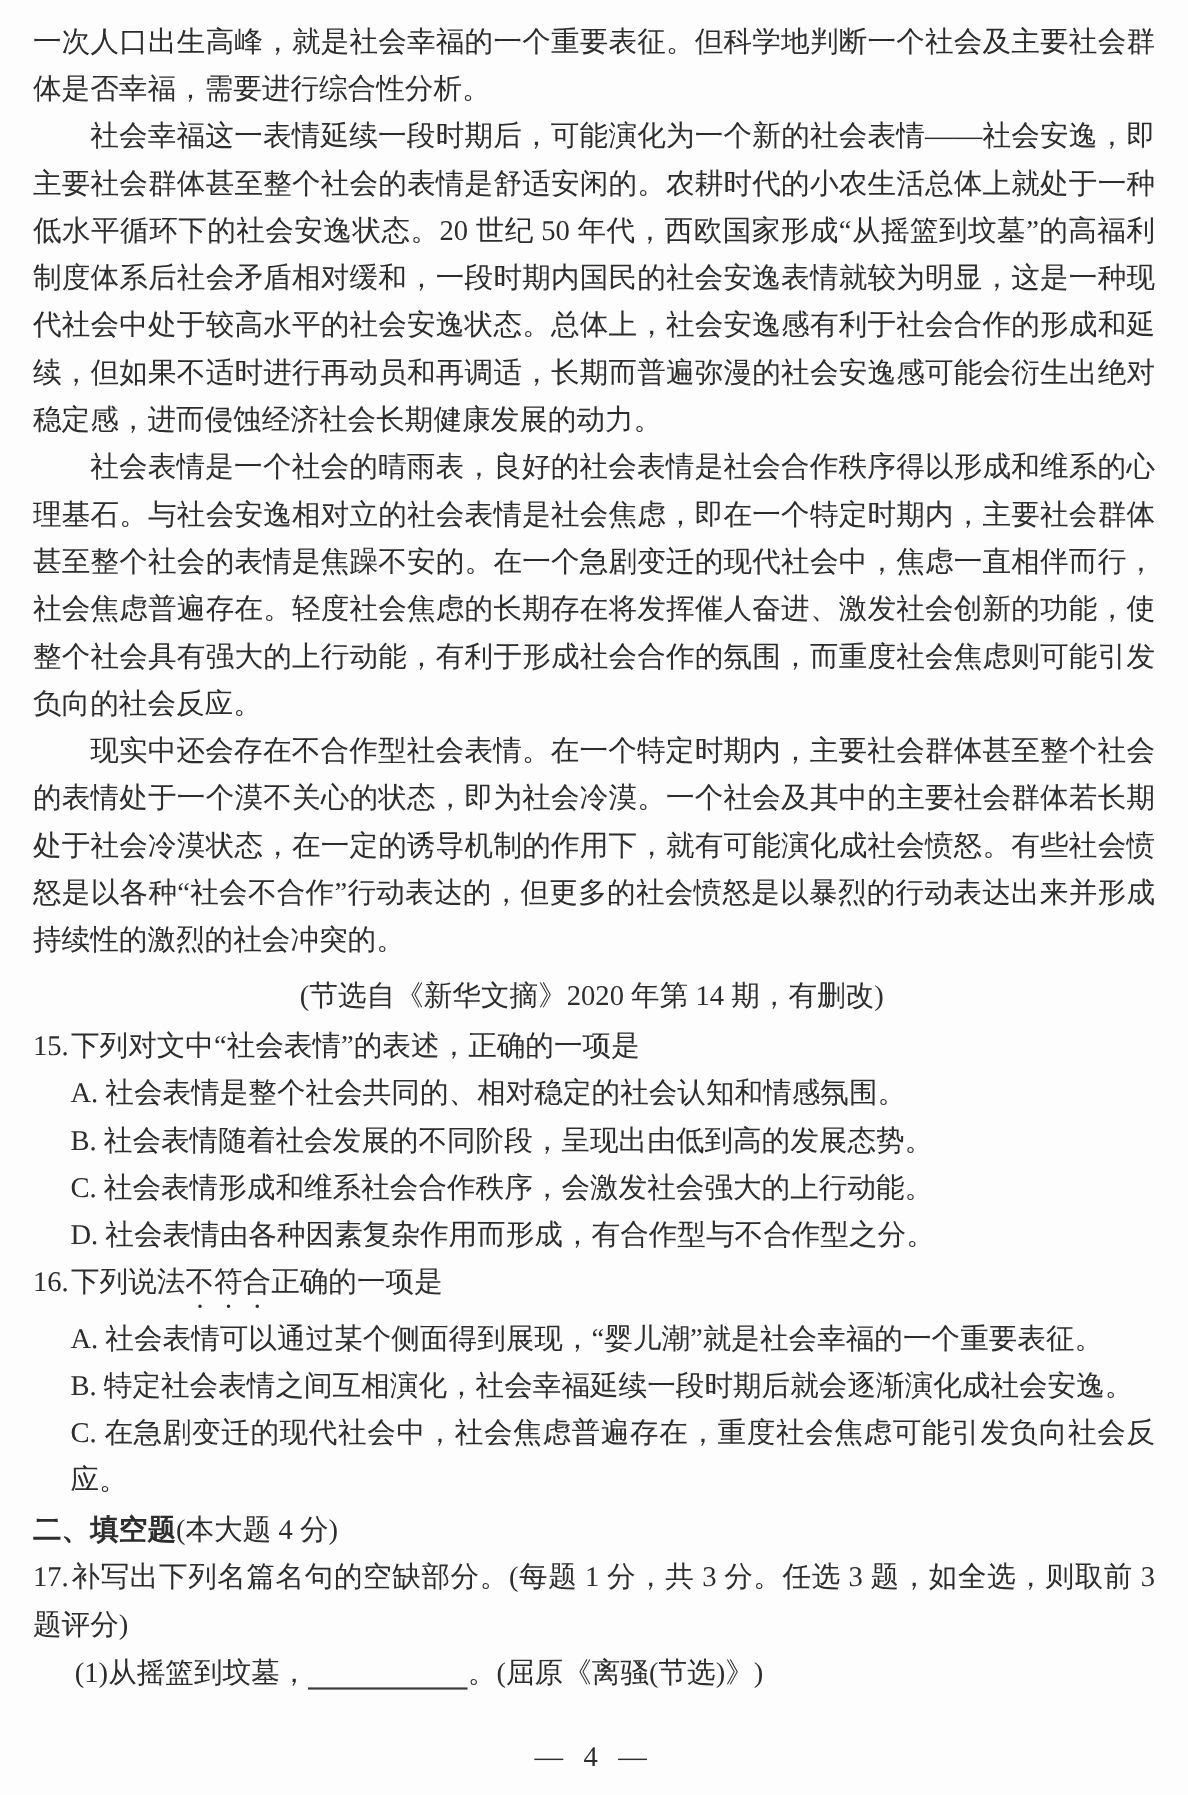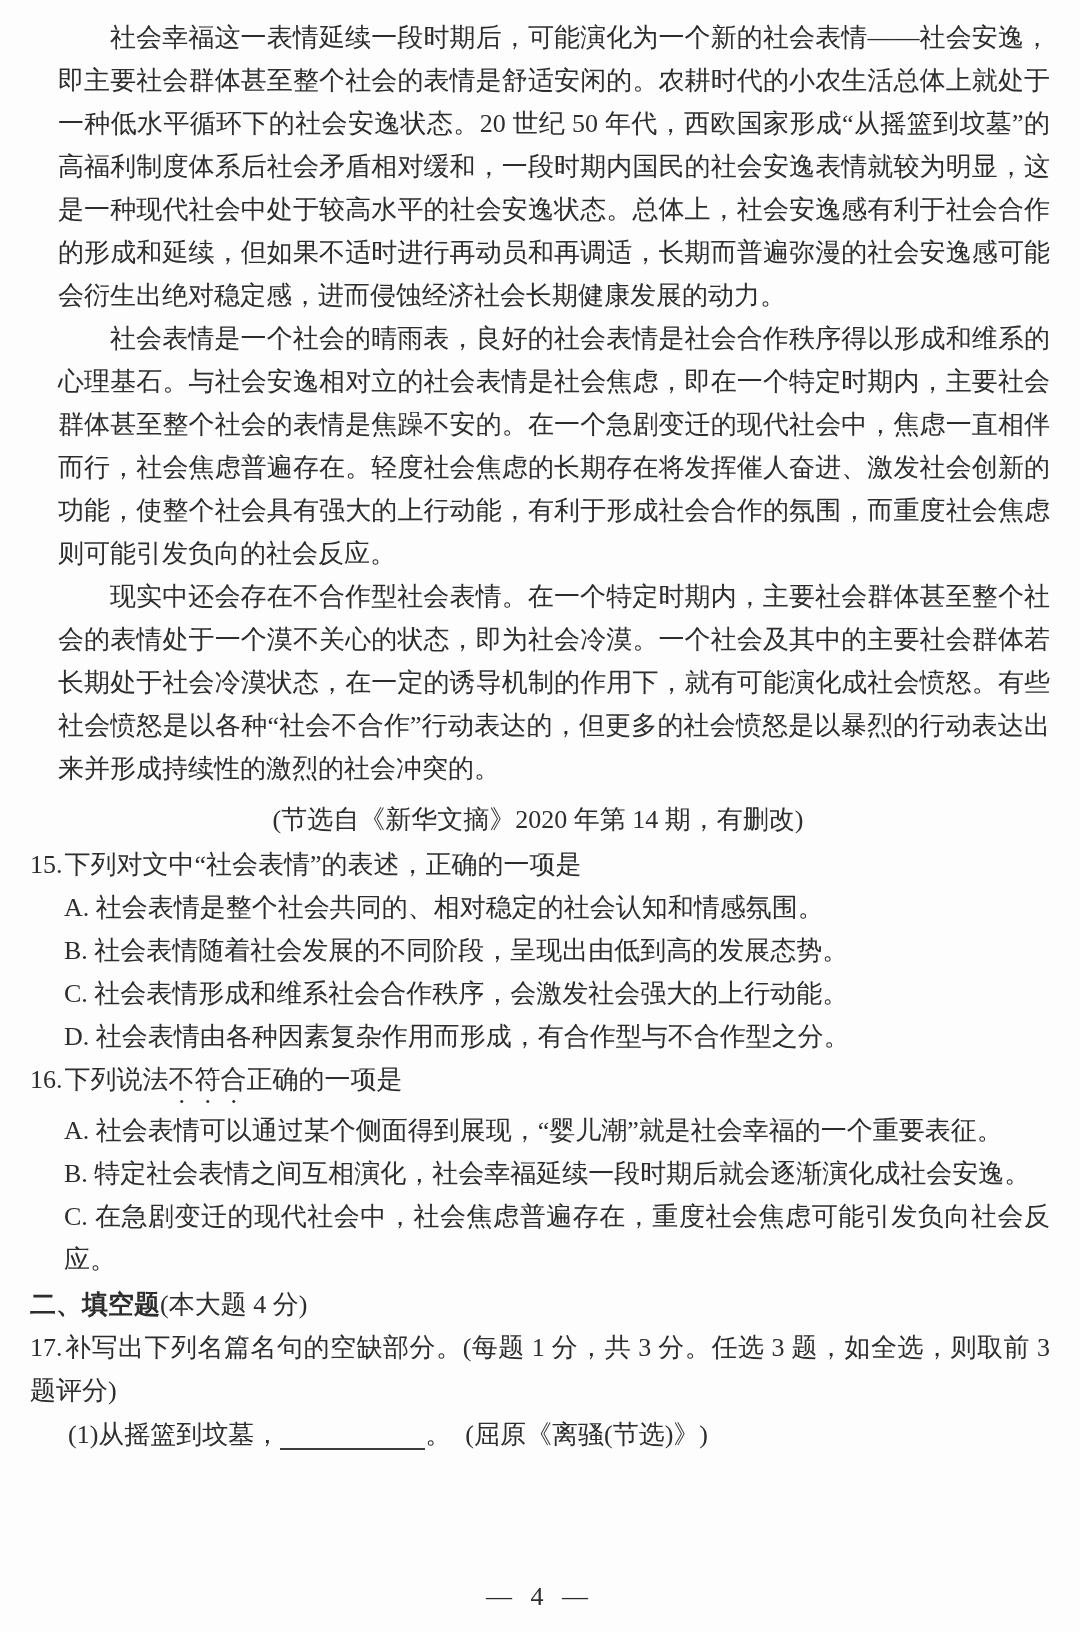--- a/index.html
+++ b/index.html
@@ -19,21 +19,20 @@
     font-size: 26px;
     line-height: 43px;
     overflow: hidden;
   }
   .para {
     margin: 0;
     text-align: justify;
   }
   .para.indent {
     text-indent: 2em;
-    margin-left: 28px;
   }
   .citation {
     margin: 8px 4px 2px 0;
     text-align: center;
   }
   .stem-line {
     text-align: justify;
   }
   .qnum {
     margin-right: 2px;
@@ -60,37 +59,37 @@
     line-height: 45px;
   }
   .blank {
     display: inline-block;
     width: 145px;
     height: 28px;
     border-bottom: 2px solid #3c3c3c;
     vertical-align: -7px;
   }
   .src {
-    margin-left: 14px;
   }
   .page-footer {
     position: absolute;
     left: 0;
     bottom: 14px;
     width: 100%;
     text-align: center;
     letter-spacing: 6px;
   }
 </style>
 </head>
 <body>
 
 <div class="page">
 
   <div>
+    <p class="para">一次人口出生高峰，就是社会幸福的一个重要表征。但科学地判断一个社会及主要社会群体是否幸福，需要进行综合性分析。</p>
     <p class="para indent">社会幸福这一表情延续一段时期后，可能演化为一个新的社会表情——社会安逸，即主要社会群体甚至整个社会的表情是舒适安闲的。农耕时代的小农生活总体上就处于一种低水平循环下的社会安逸状态。20 世纪 50 年代，西欧国家形成“从摇篮到坟墓”的高福利制度体系后社会矛盾相对缓和，一段时期内国民的社会安逸表情就较为明显，这是一种现代社会中处于较高水平的社会安逸状态。总体上，社会安逸感有利于社会合作的形成和延续，但如果不适时进行再动员和再调适，长期而普遍弥漫的社会安逸感可能会衍生出绝对稳定感，进而侵蚀经济社会长期健康发展的动力。</p>
     <p class="para indent">社会表情是一个社会的晴雨表，良好的社会表情是社会合作秩序得以形成和维系的心理基石。与社会安逸相对立的社会表情是社会焦虑，即在一个特定时期内，主要社会群体甚至整个社会的表情是焦躁不安的。在一个急剧变迁的现代社会中，焦虑一直相伴而行，社会焦虑普遍存在。轻度社会焦虑的长期存在将发挥催人奋进、激发社会创新的功能，使整个社会具有强大的上行动能，有利于形成社会合作的氛围，而重度社会焦虑则可能引发负向的社会反应。</p>
     <p class="para indent">现实中还会存在不合作型社会表情。在一个特定时期内，主要社会群体甚至整个社会的表情处于一个漠不关心的状态，即为社会冷漠。一个社会及其中的主要社会群体若长期处于社会冷漠状态，在一定的诱导机制的作用下，就有可能演化成社会愤怒。有些社会愤怒是以各种“社会不合作”行动表达的，但更多的社会愤怒是以暴烈的行动表达出来并形成持续性的激烈的社会冲突的。</p>
     <div class="citation">(节选自《新华文摘》2020 年第 14 期，有删改)</div>
   </div>
 
   <div>
     <div class="stem-line">
       <span class="qnum">15.</span><span>下列对文中“社会表情”的表述，正确的一项是</span>
     </div>

